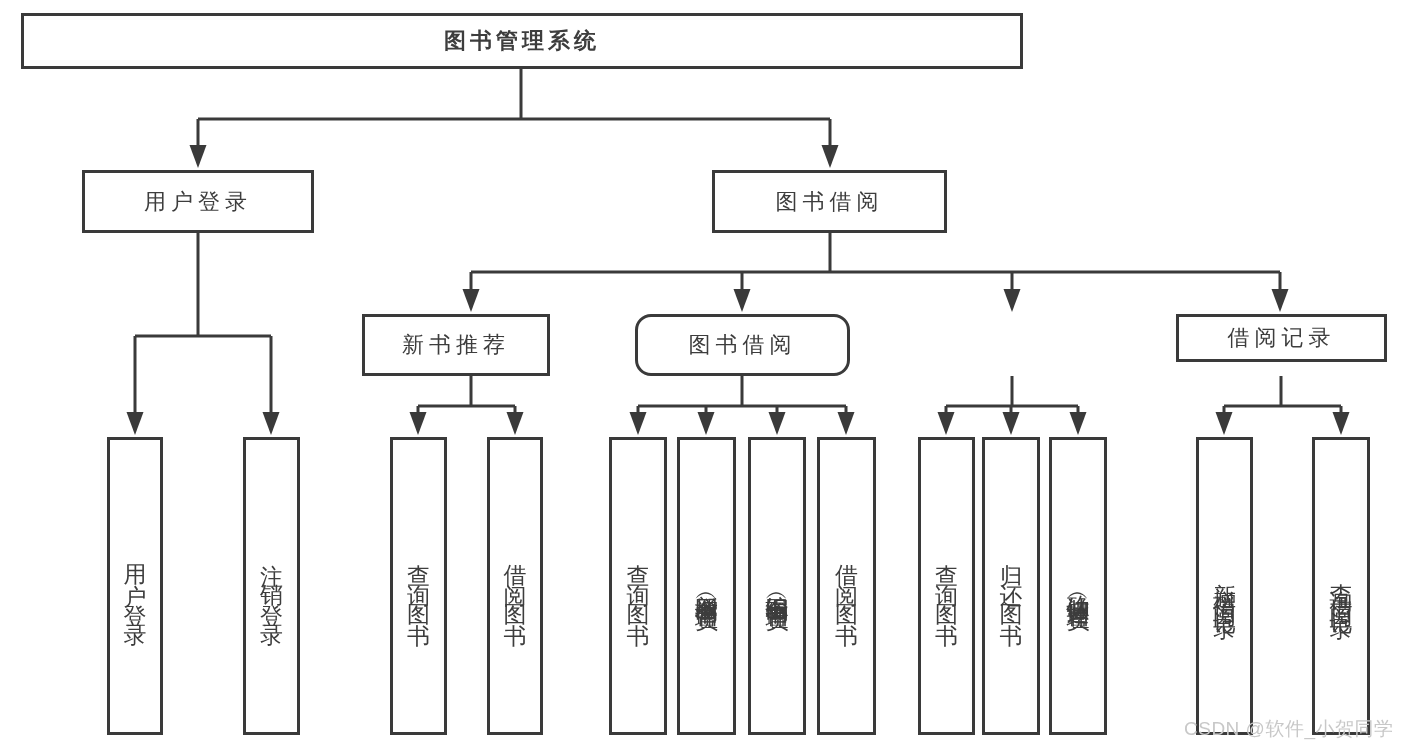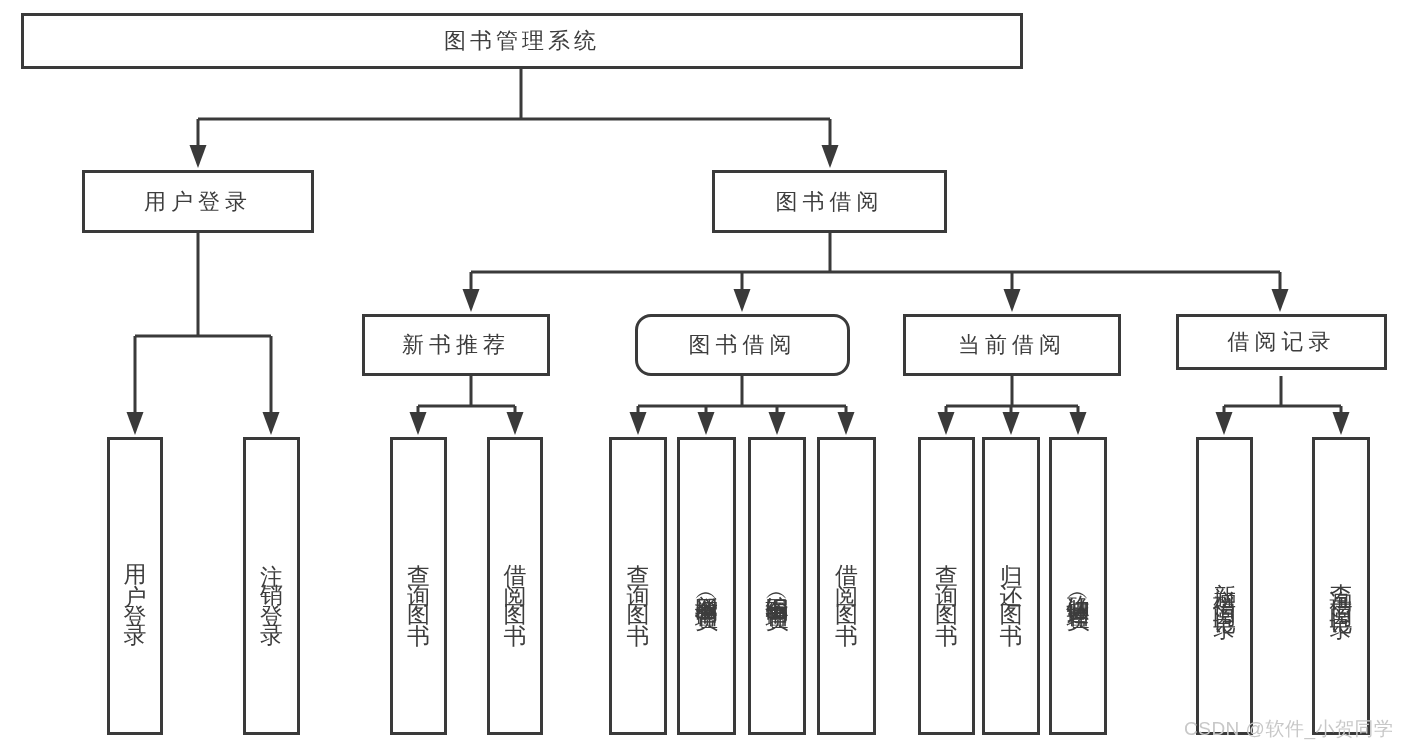--- a/index.html
+++ b/index.html
@@ -103,29 +103,28 @@
     <polygon points="697.5,412 714.5,412 706,435"></polygon>
     <polygon points="768.5,412 785.5,412 777,435"></polygon>
     <polygon points="837.5,412 854.5,412 846,435"></polygon>
     <polygon points="937.5,412 954.5,412 946,435"></polygon>
     <polygon points="1002.5,412 1019.5,412 1011,435"></polygon>
     <polygon points="1069.5,412 1086.5,412 1078,435"></polygon>
     <polygon points="1215.5,412 1232.5,412 1224,435"></polygon>
     <polygon points="1332.5,412 1349.5,412 1341,435"></polygon>
   </svg>
 
-  <div class="node root-node" style="left:21px;top:13px;width:1002px;height:56px;">图书管理系统</div>
+  <div class="node root-node" style="left:21px;top:13px;width:1002px;height:56px;font-weight:bold;">图书管理系统</div>
 
   <div class="node h-node" style="left:82px;top:170px;width:232px;height:63px;">用户登录</div>
   <div class="node h-node" style="left:712px;top:170px;width:235px;height:63px;">图书借阅</div>
 
   <div class="node h-node" style="left:362px;top:314px;width:188px;height:62px;">新书推荐</div>
   <div class="node h-node" style="left:635px;top:314px;width:215px;height:62px;border-radius:16px;">图书借阅</div>
-  <div class="node h-node" style="left:903px;top:314px;width:218px;height:62px;">当前借阅</div>
-  <div class="node h-node" style="left:1176px;top:314px;width:211px;height:56px;">借阅记录</div>
+  <div class="node h-node" style="left:1176px;top:314px;width:211px;height:48px;">借阅记录</div>
 
   <div class="node leaf sp-lg" style="left:107px;top:437px;width:56px;height:298px;">用户登录</div>
   <div class="node leaf sp-lg" style="left:243px;top:437px;width:57px;height:298px;">注销登录</div>
 
   <div class="node leaf sp-lg" style="left:390px;top:437px;width:57px;height:298px;">查询图书</div>
   <div class="node leaf sp-lg" style="left:487px;top:437px;width:56px;height:298px;">借阅图书</div>
 
   <div class="node leaf sp-lg" style="left:609px;top:437px;width:58px;height:298px;">查询图书</div>
   <div class="node leaf sp-sm" style="left:677px;top:437px;width:59px;height:298px;">新增图书（管理员）</div>
   <div class="node leaf sp-sm" style="left:748px;top:437px;width:58px;height:298px;">编辑图书（管理员）</div>

